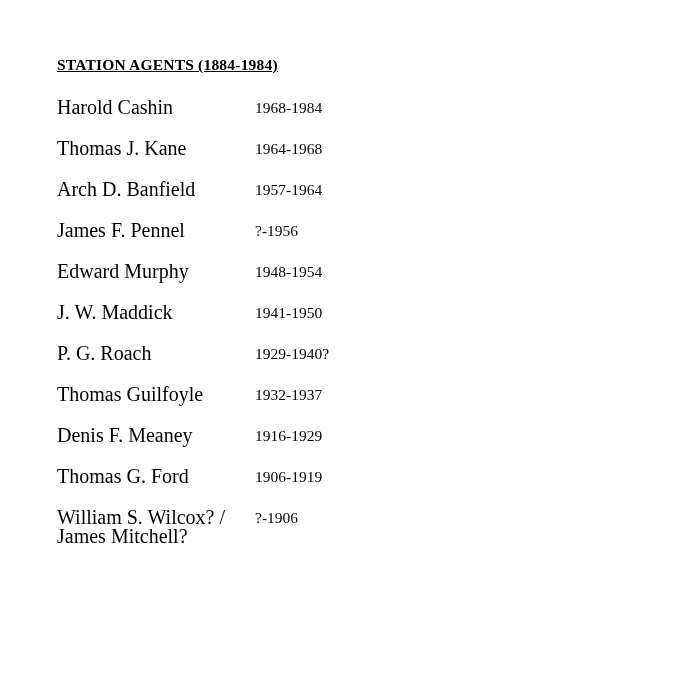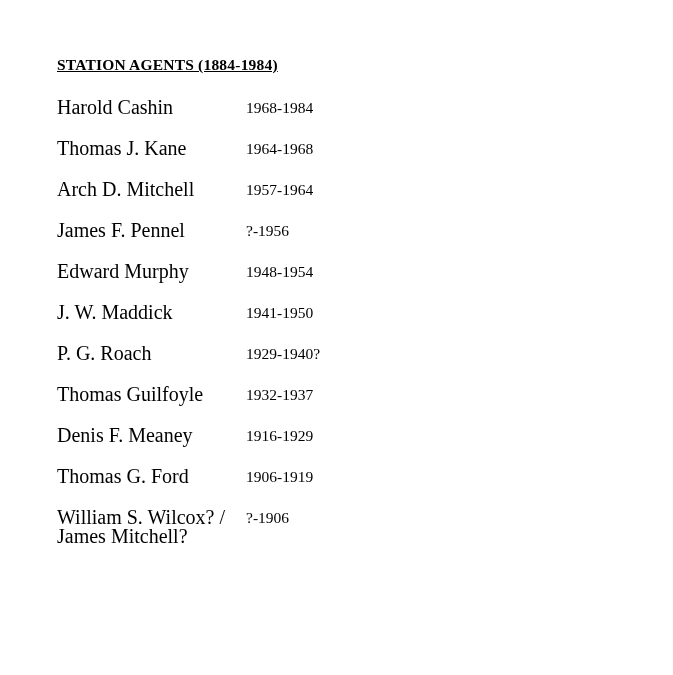--- a/index.html
+++ b/index.html
@@ -48,20 +48,21 @@
     width: 189px;
     flex: 0 0 189px;
     font-size: 20px;
     line-height: 19px;
     white-space: pre-line;
   }
   .agent-years {
     font-size: 15.5px;
     line-height: 19px;
     white-space: nowrap;
+    margin-left: 9px;
   }
 </style>
 </head>
 <body>
 
 <div class="page">
 
   <div class="doc-title">STATION AGENTS (1884-1984)</div>
 
   <div class="agent-list">
@@ -71,21 +72,21 @@
       <span class="agent-years">1968-1984</span>
     </div>
 
     <div class="agent-row">
       <span class="agent-name">Thomas J. Kane</span>
       <span class="agent-years">1964-1968</span>
     </div>
 
 
     <div class="agent-row">
-      <span class="agent-name">Arch D. Mitchell</span>
+      <span class="agent-name">Arch D. Banfield</span>
       <span class="agent-years">1957-1964</span>
     </div>
 
     <div class="agent-row">
       <span class="agent-name">James F. Pennel</span>
       <span class="agent-years">?-1956</span>
     </div>
 
     <div class="agent-row">
       <span class="agent-name">Edward Murphy</span>

